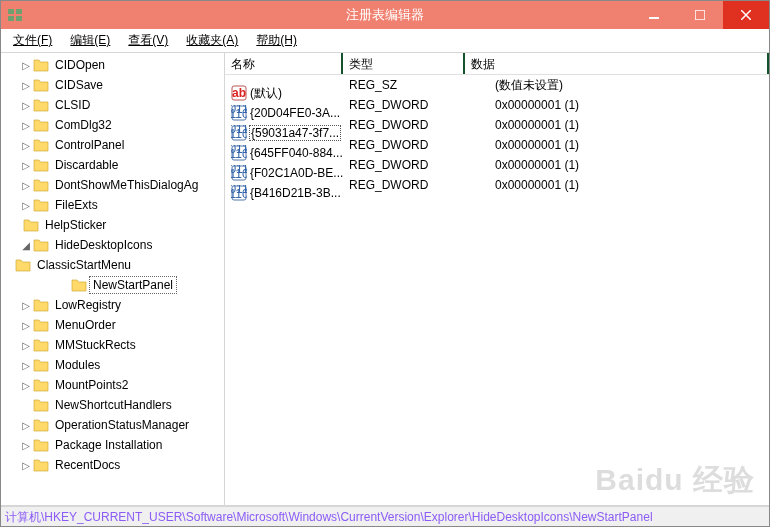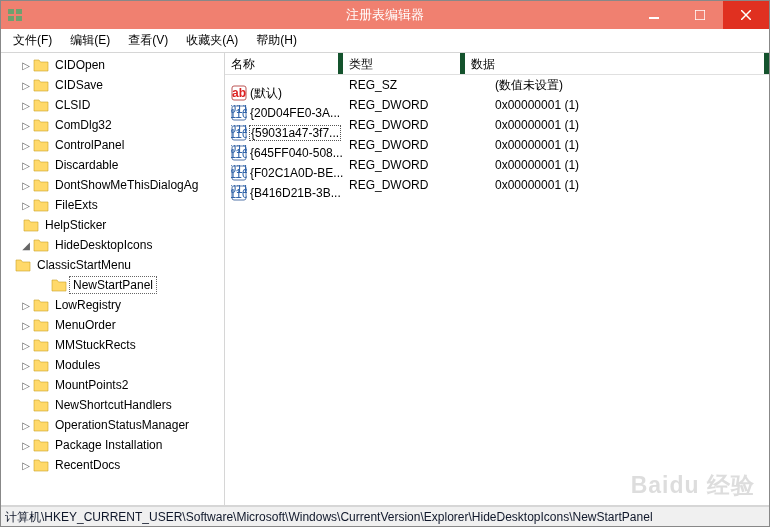--- a/index.html
+++ b/index.html
@@ -6,48 +6,48 @@
   body { width: 770px; height: 527px; background: #fff; overflow: hidden; }
   .window { width: 770px; height: 527px; display: flex; flex-direction: column; border: 1px solid #888; background: #fff; }
   .titlebar { height: 28px; background: #f08070; display: flex; align-items: center; justify-content: space-between; color: #fff; position: relative; }
   .titlebar .app-icon { width: 16px; height: 16px; margin-left: 6px; }
   .titlebar .title { position: absolute; left: 50%; transform: translateX(-50%); font-size: 13px; color: #fff; text-align: center; }
   .winbtns { display: flex; height: 100%; }
   .winbtn { width: 46px; height: 100%; display: flex; align-items: center; justify-content: center; cursor: default; }
   .winbtn svg { fill: #fff; }
   .winbtn.close { background: #e03020; }
   .menubar { height: 24px; background: #fff; border-bottom: 1px solid #d6d6d6; display: flex; align-items: center; padding: 0 4px; gap: 2px; }
-  .menuitem { padding: 2px 8px; color: #000; cursor: default; }
+  .menuitem { padding: 2px 8px; color: #000; cursor: default; text-decoration: underline; }
   .content { flex: 1; display: flex; border-bottom: 1px solid #d6d6d6; min-height: 0; }
   .tree-pane { width: 224px; border-right: 1px solid #d6d6d6; overflow-y: scroll; overflow-x: hidden; background: #fff; }
   .tree { padding: 2px 0; }
   .tree-row { display: flex; align-items: center; height: 20px; white-space: nowrap; cursor: default; }
   .tree-row .expander { width: 14px; height: 14px; display: flex; align-items: center; justify-content: center; color: #666; font-size: 10px; }
   .tree-row .folder { width: 16px; height: 14px; margin-right: 3px; }
   .tree-row .label { padding: 1px 3px; }
   .tree-row.selected .label { outline: 1px dotted #666; background: #fff; }
   .list-pane { flex: 1; overflow: auto; background: #fff; position: relative; }
   .list-header { display: flex; height: 22px; border-bottom: 1px solid #e0e0e0; position: sticky; top: 0; background: #fff; }
-  .list-header .col { border-right: 5px solid #14532d; padding: 3px 6px; color: #000; cursor: default; }
+  .list-header .col { border-right: 2px solid #14532d; padding: 3px 6px; color: #000; cursor: default; }
   .col-name { width: 118px; }
   .col-type { width: 122px; }
   .col-data { flex: 1; }
   .list-row { display: flex; height: 20px; align-items: center; cursor: default; }
   .list-row .rcell { padding: 1px 6px; white-space: nowrap; overflow: hidden; text-overflow: ellipsis; }
   .list-row .name-cell { width: 118px; display: flex; align-items: center; gap: 3px; margin-top: 16px; }
   .list-row .type-cell { width: 122px; }
   .list-row .data-cell { flex: 1; margin-left: 24px; }
   .list-row .val-icon { width: 16px; height: 16px; flex-shrink: 0; }
   .list-row.sel .name-cell .nm { outline: 1px dotted #555; padding: 0 1px; }
-  .statusbar { height: 20px; background: #f0f0f0; border-top: 1px solid #d6d6d6; padding: 2px 4px; font-size: 12px; color: #0f172a; white-space: nowrap; overflow: hidden; }
+  .statusbar { height: 20px; background: #f0f0f0; border-top: 1px solid #d6d6d6; padding: 2px 4px; font-size: 12px; color: #8b5cf6; white-space: nowrap; overflow: hidden; }
   ::-webkit-scrollbar { width: 16px; height: 16px; }
   ::-webkit-scrollbar-track { background: #f0f0f0; border-left: 1px solid #dcdcdc; }
   ::-webkit-scrollbar-thumb { background: #c8c8c8; border: 1px solid #a8a8a8; }
   ::-webkit-scrollbar-button { background: #f0f0f0; height: 16px; border: 1px solid #dcdcdc; }
-  .watermark { position: absolute; right: 14px; bottom: 4px; color: rgba(120,120,120,0.25); font-size: 23px; font-weight: bold; pointer-events: none; letter-spacing: 1px; }
+  .watermark { position: absolute; right: 14px; bottom: 4px; color: rgba(120,120,120,0.25); font-size: 30px; font-weight: bold; pointer-events: none; letter-spacing: 1px; }
 </style>
 </head>
 <body>
 
 <div class="window">
 
   <div class="titlebar">
     <span class="app-icon">
       <svg viewBox="0 0 16 16">
           <rect x="1" y="2" width="6" height="5" fill="#6fa06f"></rect>
@@ -158,21 +158,21 @@
               </svg></span>
             <span class="label">HideDesktopIcons</span>
           </div>
           <div class="tree-row" style="">
             <span class="expander"></span>
             <span class="folder"><svg viewBox="0 0 16 14">
                 <path d="M1 2h5l1.5 2H15v9H1z" fill="#ffd96a" stroke="#c9a227" stroke-width="0.6"></path>
               </svg></span>
             <span class="label">ClassicStartMenu</span>
           </div>
-          <div class="tree-row selected" style="padding-left: 36px;">
+          <div class="tree-row selected" style="padding-left: 56px;">
             <span class="expander"></span>
             <span class="folder"><svg viewBox="0 0 16 14">
                 <path d="M1 2h5l1.5 2H15v9H1z" fill="#ffd96a" stroke="#c9a227" stroke-width="0.6"></path>
               </svg></span>
             <span class="label">NewStartPanel</span>
           </div>
           <div class="tree-row" style="padding-left: 18px;">
             <span class="expander">▷</span>
             <span class="folder"><svg viewBox="0 0 16 14">
                 <path d="M1 2h5l1.5 2H15v9H1z" fill="#ffd96a" stroke="#c9a227" stroke-width="0.6"></path>
@@ -279,21 +279,21 @@
             <div class="rcell type-cell">REG_DWORD</div>
             <div class="rcell data-cell">0x00000001 (1)</div>
           </div>
           <div class="list-row">
             <div class="rcell name-cell">
               <span class="val-icon"><svg viewBox="0 0 16 16">
                   <rect x="1" y="1" width="14" height="14" rx="2" fill="#fff" stroke="#57a" stroke-width="1"></rect>
                   <text x="8" y="8" text-anchor="middle" font-size="5" fill="#36a">011</text>
                   <text x="8" y="13" text-anchor="middle" font-size="5" fill="#36a">110</text>
                 </svg></span>
-              <span class="nm">{645FF040-508...</span>
+              <span class="nm">{645FF040-884...</span>
             </div>
             <div class="rcell type-cell">REG_DWORD</div>
             <div class="rcell data-cell">0x00000001 (1)</div>
           </div>
           <div class="list-row">
             <div class="rcell name-cell">
               <span class="val-icon"><svg viewBox="0 0 16 16">
                   <rect x="1" y="1" width="14" height="14" rx="2" fill="#fff" stroke="#57a" stroke-width="1"></rect>
                   <text x="8" y="8" text-anchor="middle" font-size="5" fill="#36a">011</text>
                   <text x="8" y="13" text-anchor="middle" font-size="5" fill="#36a">110</text>

